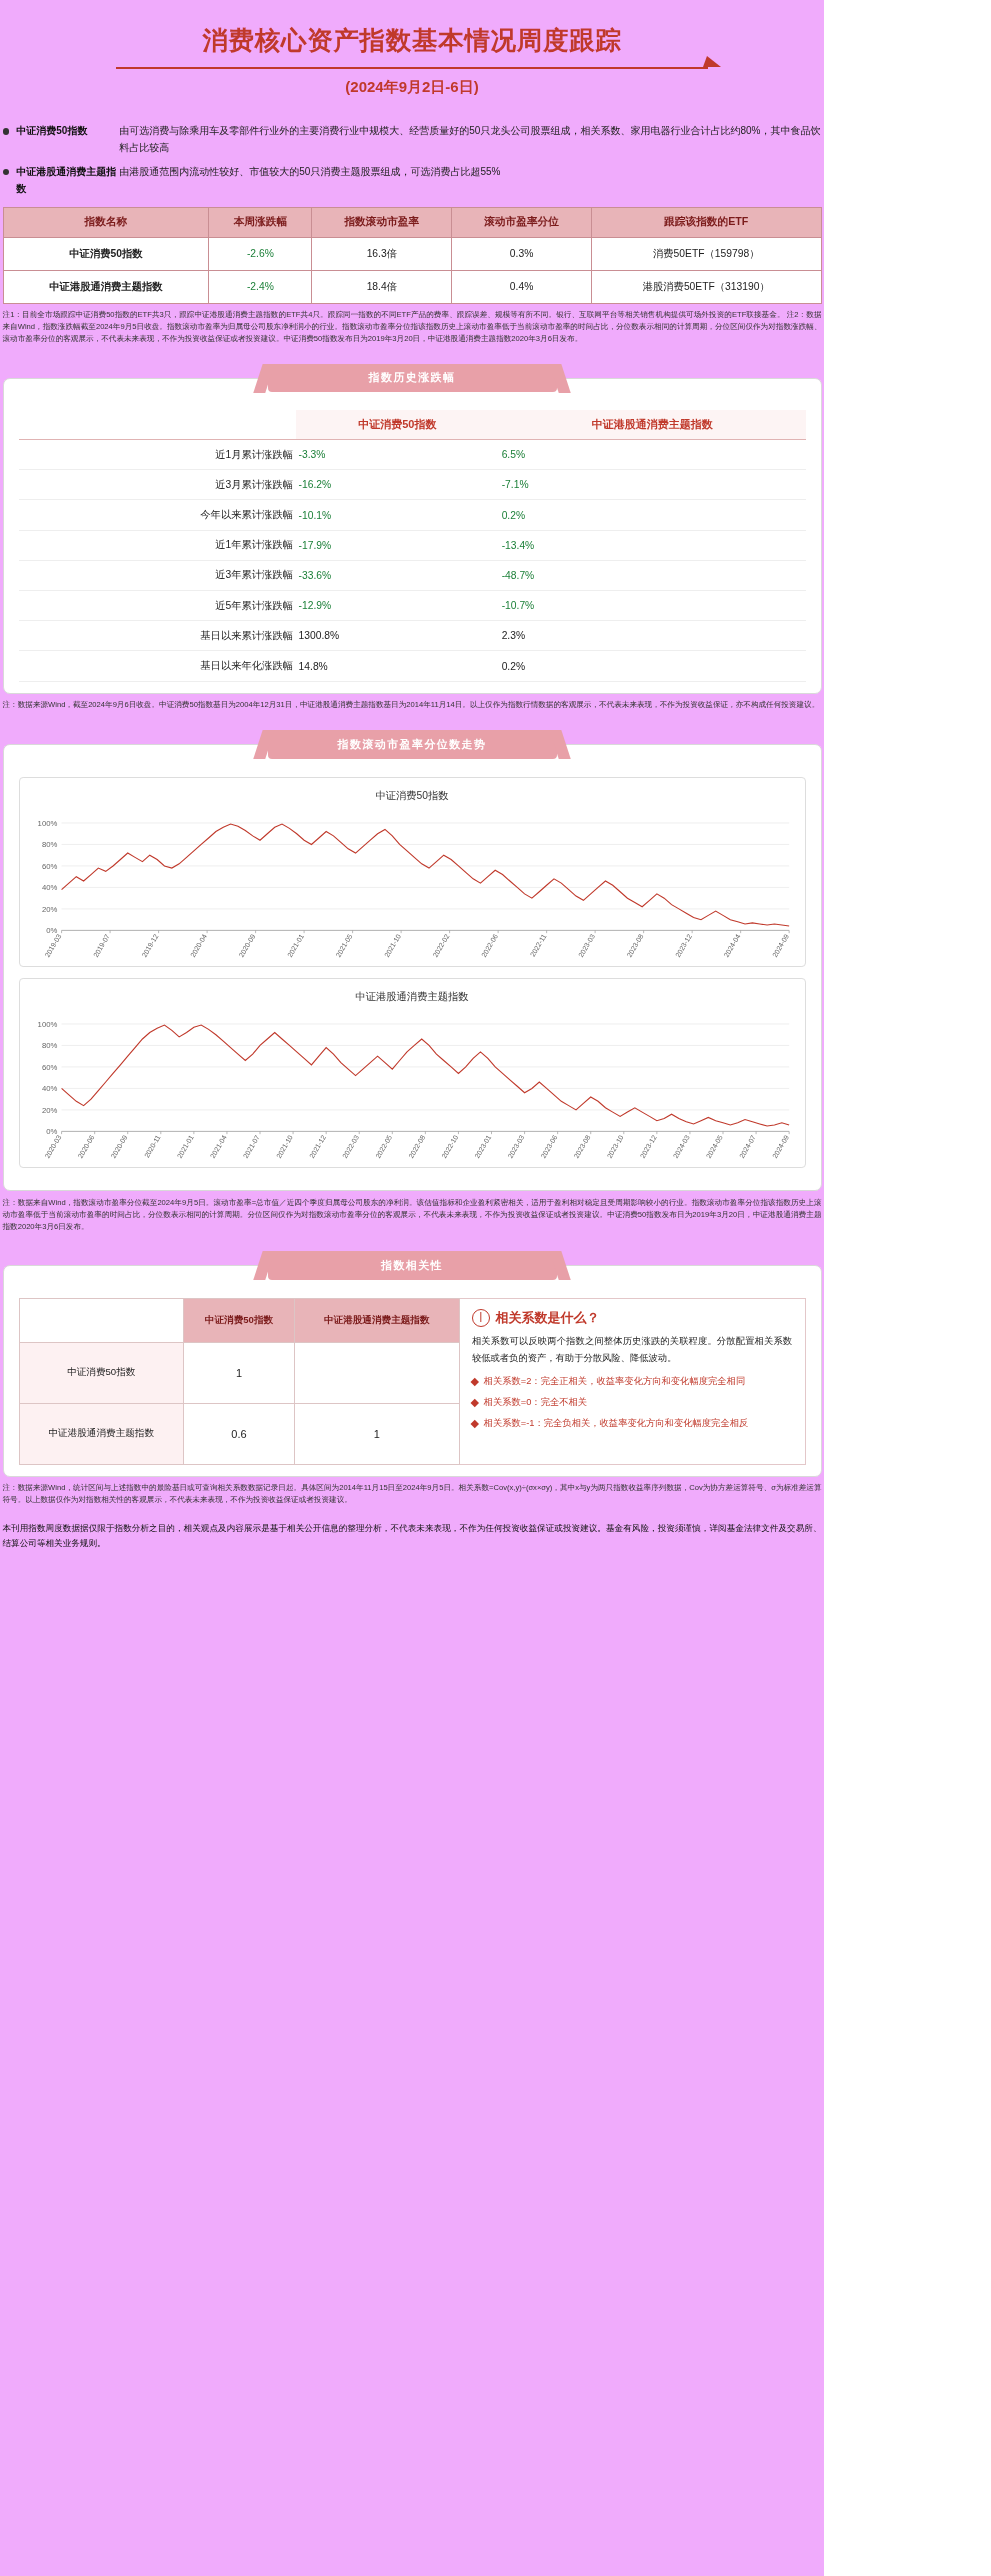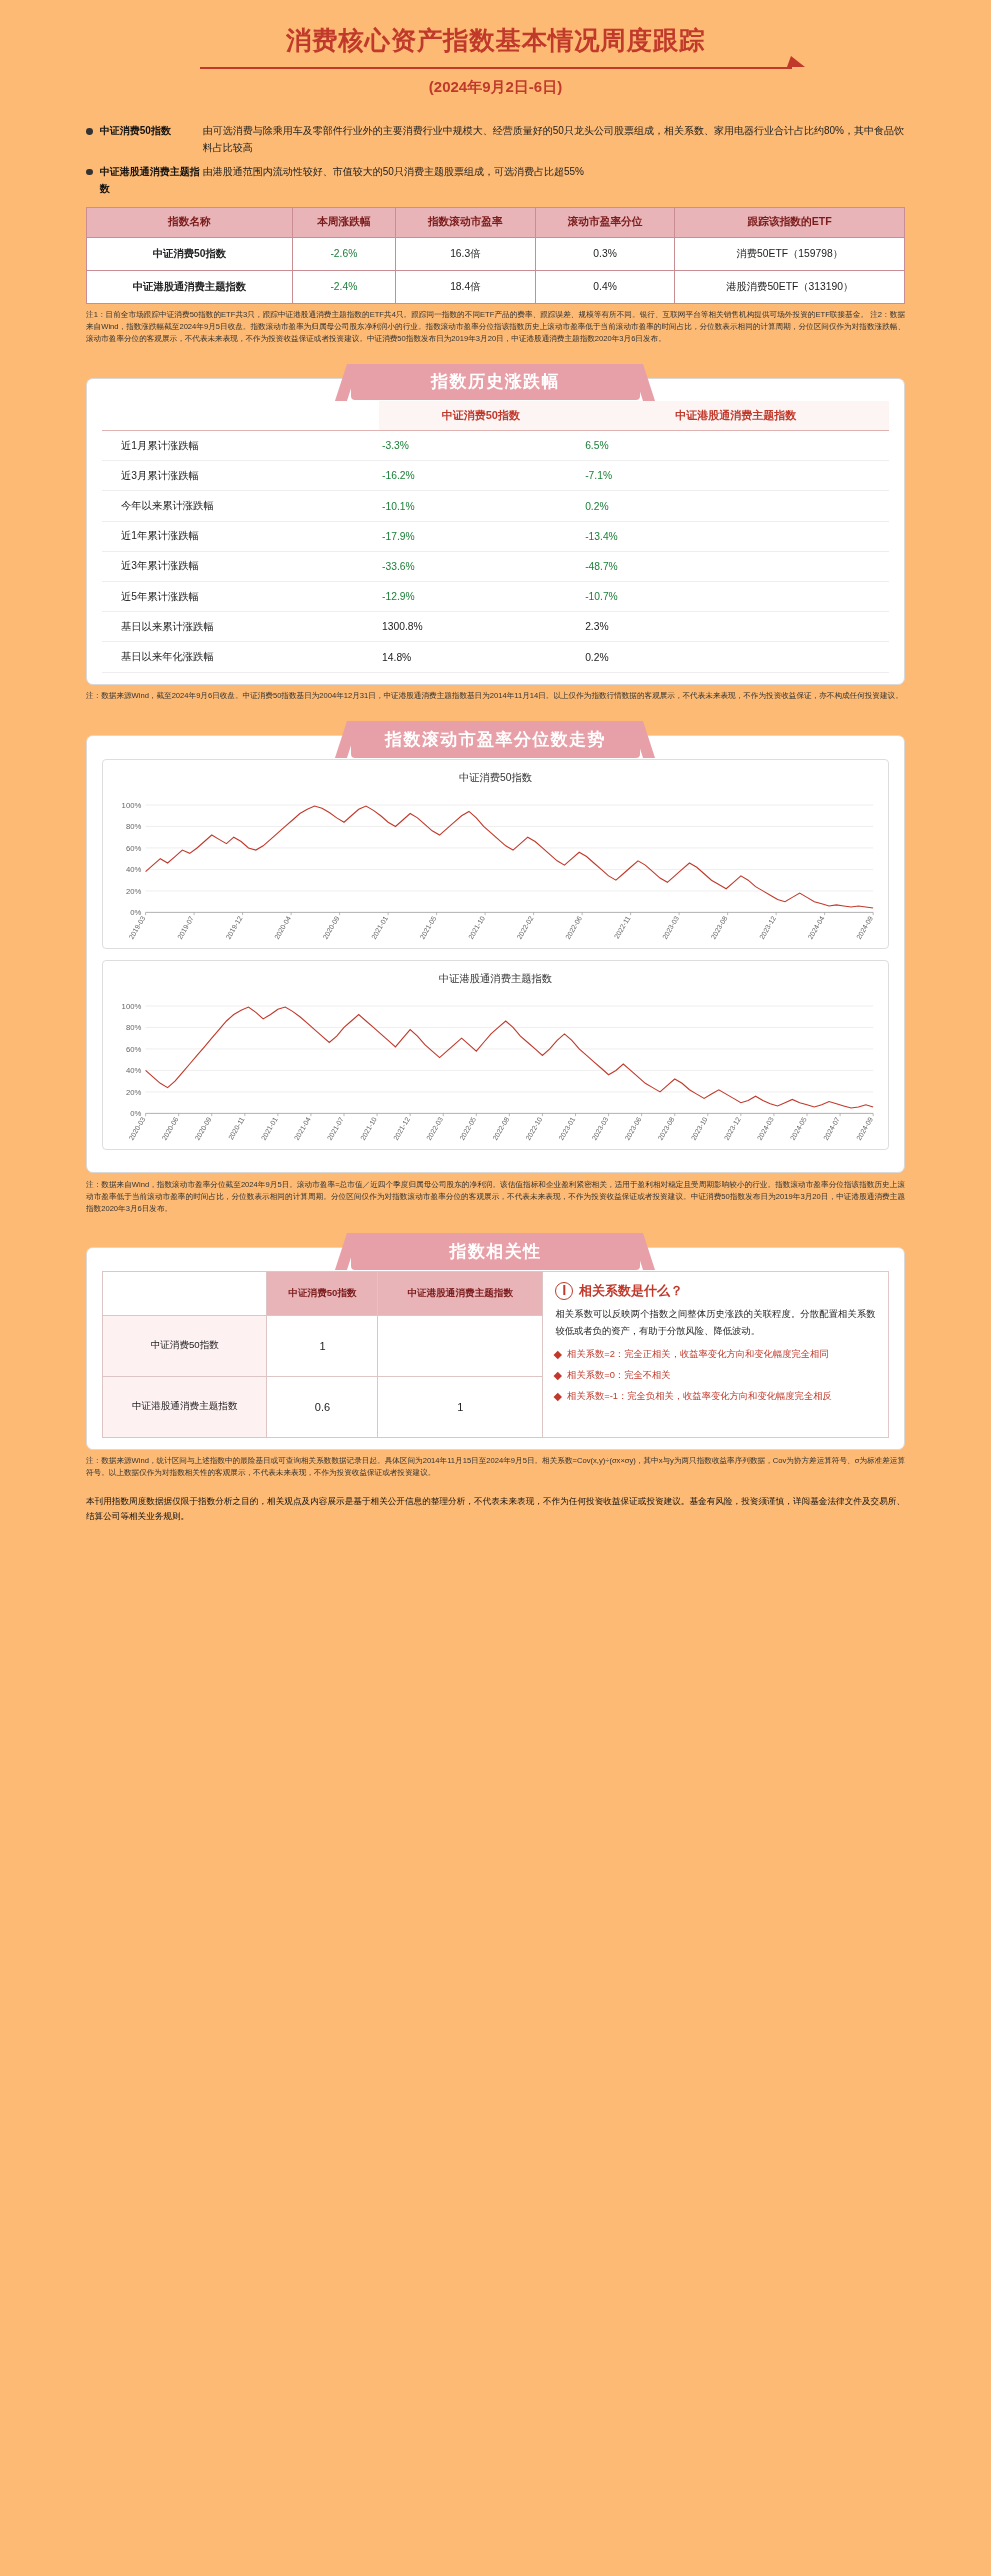--- a/index.html
+++ b/index.html
@@ -4,23 +4,23 @@
 <style>
   * { box-sizing: border-box; }
   body {
     margin: 0;
     width: 991px;
     background: #ffffff;
     font-family: "Liberation Sans", sans-serif;
     color: #222;
   }
   .page {
-    width: 991px;
+    width: 824px;
     min-height: 2576px;
-    background: #fdba74;
+    background: #f0abfc;
     padding: 0 0 7px 0;
     position: relative;
   }
   
   .header {
     text-align: center;
     padding: 23.4px 0 6.9px 0;
   }
   .header h1 {
     margin: 0;
@@ -119,26 +119,26 @@
     width: 819px;
     margin: 15px auto 0 auto;
     border: 0.7px solid #d9d9d9;
     border-radius: 6.9px;
     background: #fff;
     padding: 12.4px 15px 11px 15px;
     position: relative;
   }
   .card-title {
     display: block;
-    margin: -27.5px auto 1px auto;
+    margin: -27.5px auto 18px auto;
     width: 289px;
     text-align: center;
     background: #e8a0a8;
     color: #fff;
-    font-size: 17px;
+    font-size: 11px;
     font-weight: bold;
     padding: 6.9px 0;
     border-radius: 4.1px;
     letter-spacing: 1.4px;
     position: relative;
   }
   .card-title:before, .card-title:after {
     content: "";
     position: absolute;
     top: 0;
@@ -161,21 +161,21 @@
     font-size: 11px;
     border-bottom: 0.7px solid #e0b3b3;
     background: #fdf4f4;
   }
   .hist-table th.blank { background: #fff; border-bottom: 0.7px solid #e0b3b3; }
   .hist-table td {
     padding: 7.6px 2.8px;
     border-bottom: 0.7px solid #eee;
     text-align: left;
   }
-  .hist-table td.rowlabel { text-align: left; padding-left: 19px; }
+  .hist-table td.rowlabel { text-align: right; padding-left: 19px; }
   
   .chart-box {
     border: 0.7px solid #ddd;
     border-radius: 4.1px;
     padding: 6.9px 5.5px 4.1px 5.5px;
     margin-bottom: 11px;
     background: #fff;
   }
   .chart-title {
     text-align: center;

